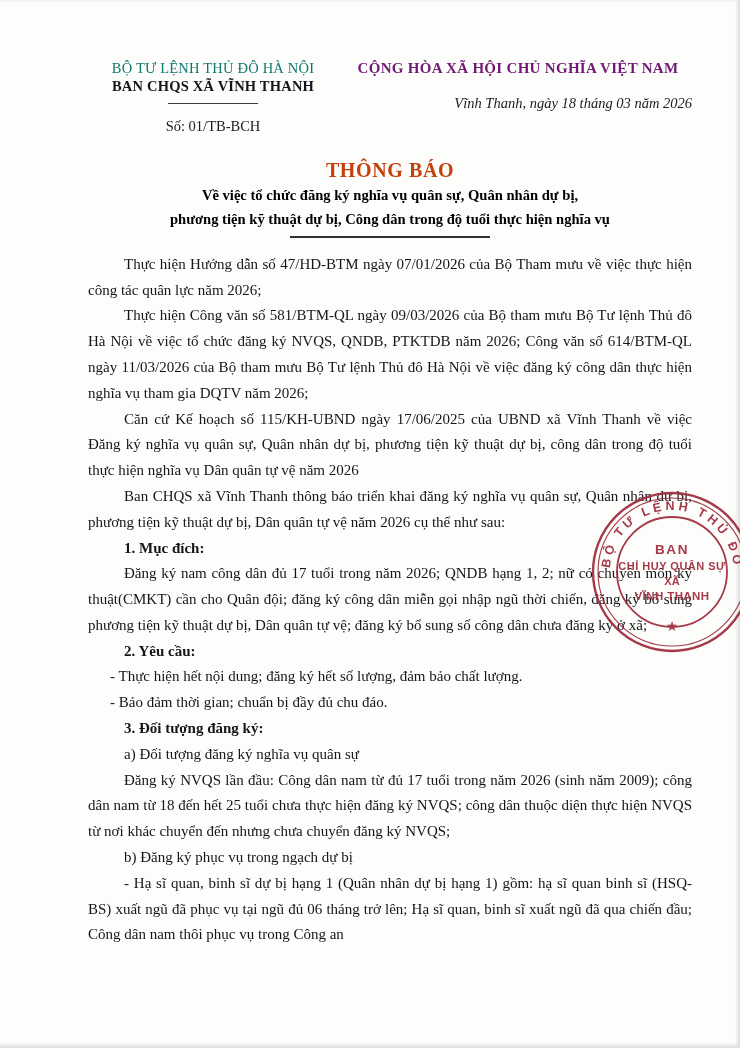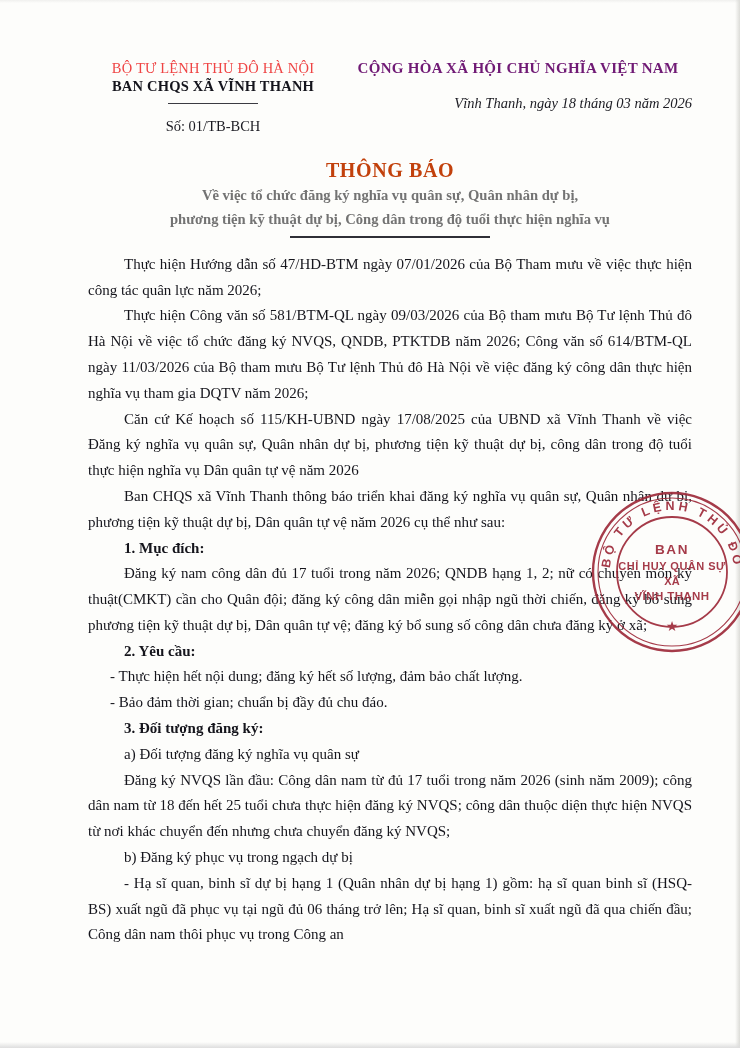--- a/index.html
+++ b/index.html
@@ -61,21 +61,21 @@
     flex: 0 0 auto;
   }
   .hdr-right {
     flex: 1 1 auto;
     text-align: center;
     padding-left: 6px;
   }
   .org-line-1 {
     font-size: 14.5px;
     letter-spacing: .2px;
-    color: #ef4444;
+    color: #0f766e;
     white-space: nowrap;
   }
   .org-line-2 {
     font-size: 14.5px;
     font-weight: bold;
     letter-spacing: .2px;
     color: #14141c;
     margin-top: 1px;
     white-space: nowrap;
   }
@@ -122,21 +122,21 @@
   }
   .title-main {
     font-size: 20px;
     font-weight: bold;
     letter-spacing: .6px;
     color: #c2410c;
   }
   .title-sub {
     font-size: 14.6px;
     font-weight: bold;
-    color: #737373;
+    color: #000000;
     line-height: 1.42;
     margin-top: 3px;
     padding: 0 8px;
   }
   .rule-title {
     width: 200px;
     height: 1.3px;
     background: #2f2f36;
     margin: 7px auto 0;
   }
@@ -198,21 +198,21 @@
     <div class="title-block">
       <div class="title-main">THÔNG BÁO</div>
       <div class="title-sub">Về việc tổ chức đăng ký nghĩa vụ quân sự, Quân nhân dự bị,</div>
       <div class="title-sub">phương tiện kỹ thuật dự bị, Công dân trong độ tuổi thực hiện nghĩa vụ</div>
       <div class="rule-title"></div>
     </div>
 
     <div class="body-block">
       <p class="indent">Thực hiện Hướng dẫn số 47/HD-BTM ngày 07/01/2026 của Bộ Tham mưu về việc thực hiện công tác quân lực năm 2026;</p>
       <p class="indent">Thực hiện Công văn số 581/BTM-QL ngày 09/03/2026 của Bộ tham mưu Bộ Tư lệnh Thủ đô Hà Nội về việc tổ chức đăng ký NVQS, QNDB, PTKTDB năm 2026; Công văn số 614/BTM-QL ngày 11/03/2026 của Bộ tham mưu Bộ Tư lệnh Thủ đô Hà Nội về việc đăng ký công dân thực hiện nghĩa vụ tham gia DQTV năm 2026;</p>
-      <p class="indent">Căn cứ Kế hoạch số 115/KH-UBND ngày 17/08/2025 của UBND xã Vĩnh Thanh về việc Đăng ký nghĩa vụ quân sự, Quân nhân dự bị, phương tiện kỹ thuật dự bị, công dân trong độ tuổi thực hiện nghĩa vụ Dân quân tự vệ năm 2026</p>
+      <p class="indent">Căn cứ Kế hoạch số 115/KH-UBND ngày 17/06/2025 của UBND xã Vĩnh Thanh về việc Đăng ký nghĩa vụ quân sự, Quân nhân dự bị, phương tiện kỹ thuật dự bị, công dân trong độ tuổi thực hiện nghĩa vụ Dân quân tự vệ năm 2026</p>
       <p class="indent">Ban CHQS xã Vĩnh Thanh thông báo triển khai đăng ký nghĩa vụ quân sự, Quân nhân dự bị, phương tiện kỹ thuật dự bị, Dân quân tự vệ năm 2026 cụ thể như sau:</p>
 
       <p class="heading">1. Mục đích:</p>
       <p class="indent">Đăng ký nam công dân đủ 17 tuổi trong năm 2026; QNDB hạng 1, 2; nữ có chuyên môn kỹ thuật(CMKT) cần cho Quân đội; đăng ký công dân miễn gọi nhập ngũ thời chiến, đăng ký bổ sung phương tiện kỹ thuật dự bị, Dân quân tự vệ; đăng ký bổ sung số công dân chưa đăng ký ở xã;</p>
 
       <p class="heading">2. Yêu cầu:</p>
       <p class="dash">- Thực hiện hết nội dung; đăng ký hết số lượng, đảm bảo chất lượng.</p>
       <p class="dash">- Bảo đảm thời gian; chuẩn bị đầy đủ chu đáo.</p>
 
       <p class="heading">3. Đối tượng đăng ký:</p>

